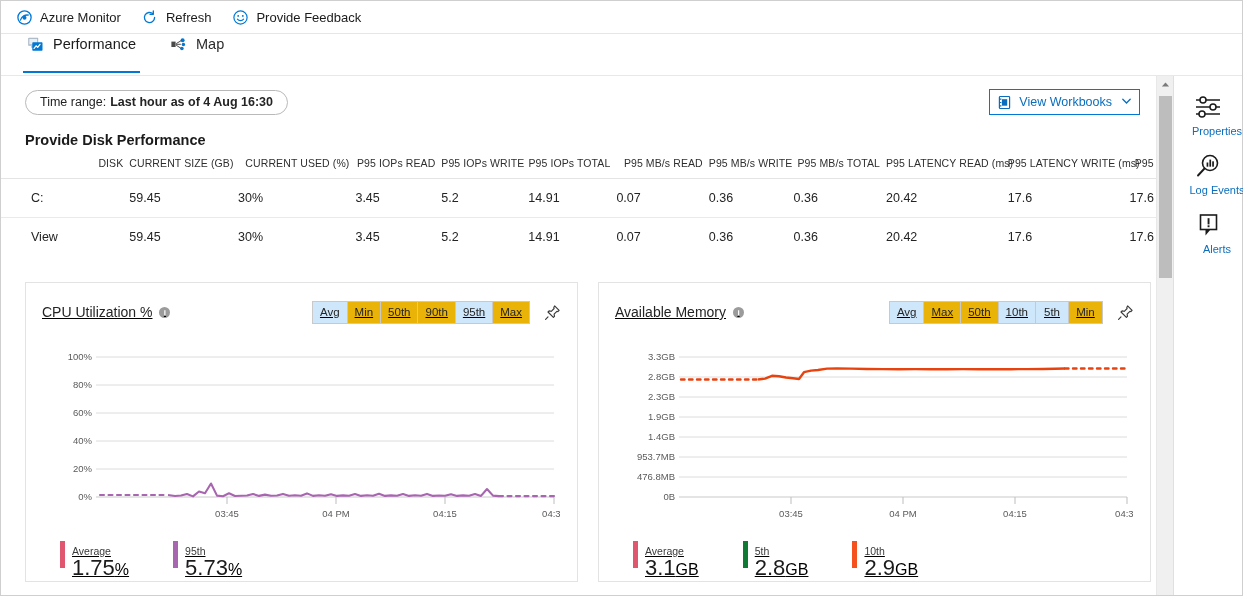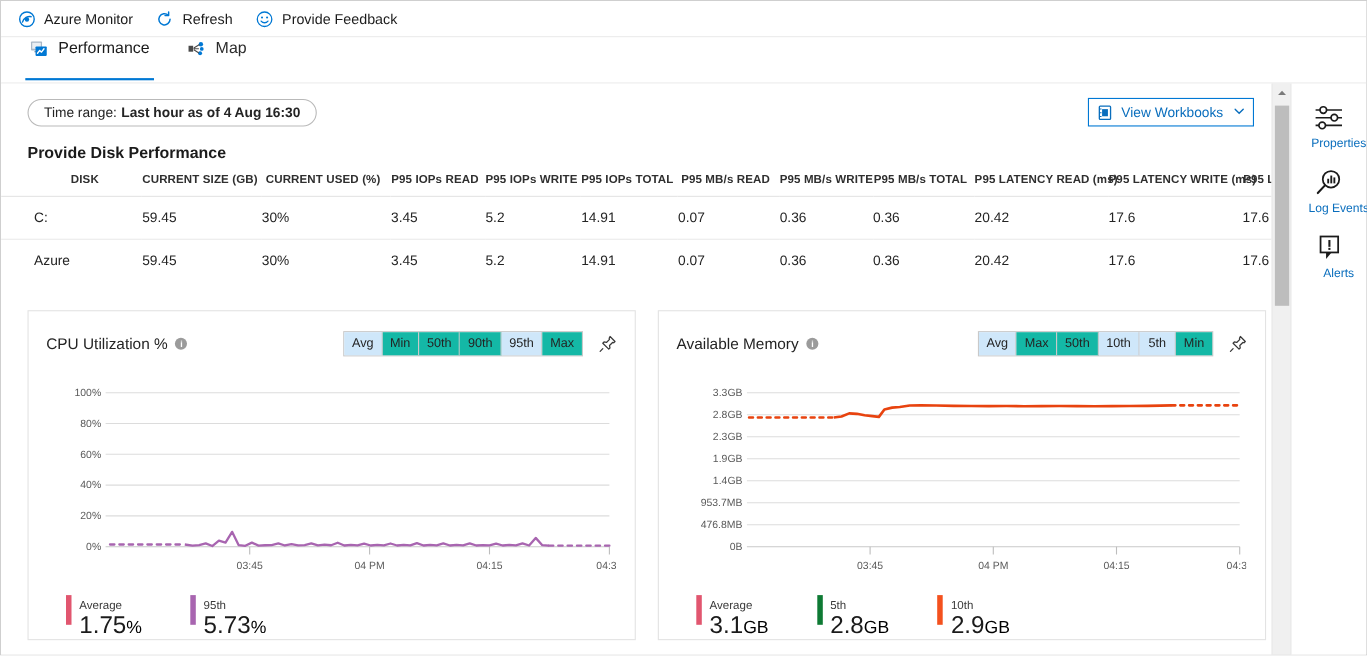--- a/index.html
+++ b/index.html
@@ -137,42 +137,43 @@
     padding: 17px 0 0 24px;
   }
   table.disk {
     width: 1270px;
     border-collapse: collapse;
     margin-top: 9px;
     table-layout: fixed;
   }
   table.disk th {
     font-size: 10.5px;
-    font-weight: 700;
+    font-weight: 400;
     color: #2f2f2f;
-    text-align: center;
+    text-align: right;
     letter-spacing: 0.1px;
     padding: 0 6px 9px 0;
     white-space: nowrap;
   }
   table.disk td {
     font-size: 12.5px;
     color: #242424;
     padding: 12px 6px 12px 0;
     border-top: 1px solid #eaeaea;
     white-space: nowrap;
   }
   table.disk th:first-child, table.disk td:first-child { padding-left: 30px; }
   table.disk tr.hdr th { border-bottom: 1px solid #e4e4e4; }
 
   
   .charts-row {
     display: flex;
     gap: 20px;
     padding: 26px 0 0 24px;
+    text-decoration: underline;
   }
   .card {
     width: 553px;
     height: 300px;
     border: 1px solid #e3e3e3;
     background: #fff;
     padding: 16px 16px 10px 16px;
     position: relative;
   }
   .card-head {
@@ -206,21 +207,21 @@
     background: #fff;
   }
   .seg .segbtn {
     display: flex; align-items: center; justify-content: center;
     min-width: 33px;
     padding: 0 7px;
     font-size: 11.5px;
     color: #242424;
     border-right: 1px solid #c9c9c9;
     cursor: default;
-    background: #14b8a6;
+    background: #eab308;
   }
   .seg .segbtn:last-child { border-right: none; }
   .seg .segbtn.on { background: #cfe7fa; }
   .pin {
     margin-left: 13px;
     width: 18px; height: 18px;
     display: inline-flex; align-items: center; justify-content: center;
   }
 
   .plot { position: relative; margin-top: 24px; height: 180px; }
@@ -423,21 +424,21 @@
               <td>5.2</td>
               <td>14.91</td>
               <td>0.07</td>
               <td>0.36</td>
               <td>0.36</td>
               <td>20.42</td>
               <td>17.6</td>
               <td>17.6</td>
             </tr>
             <tr>
-              <td>Azure</td>
+              <td>View</td>
               <td>59.45</td>
               <td>30%</td>
               <td>3.45</td>
               <td>5.2</td>
               <td>14.91</td>
               <td>0.07</td>
               <td>0.36</td>
               <td>0.36</td>
               <td>20.42</td>
               <td>17.6</td>

